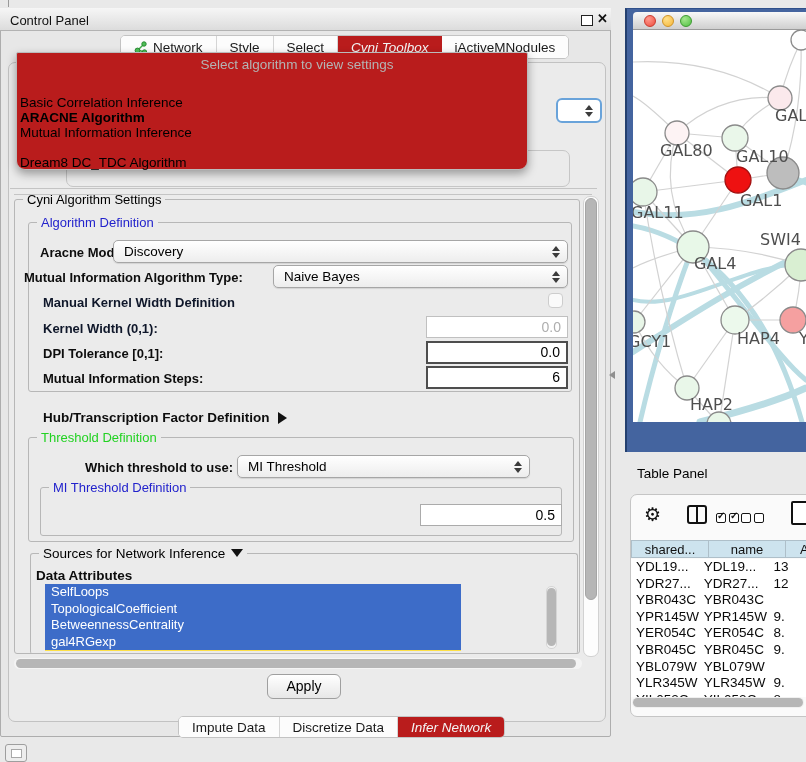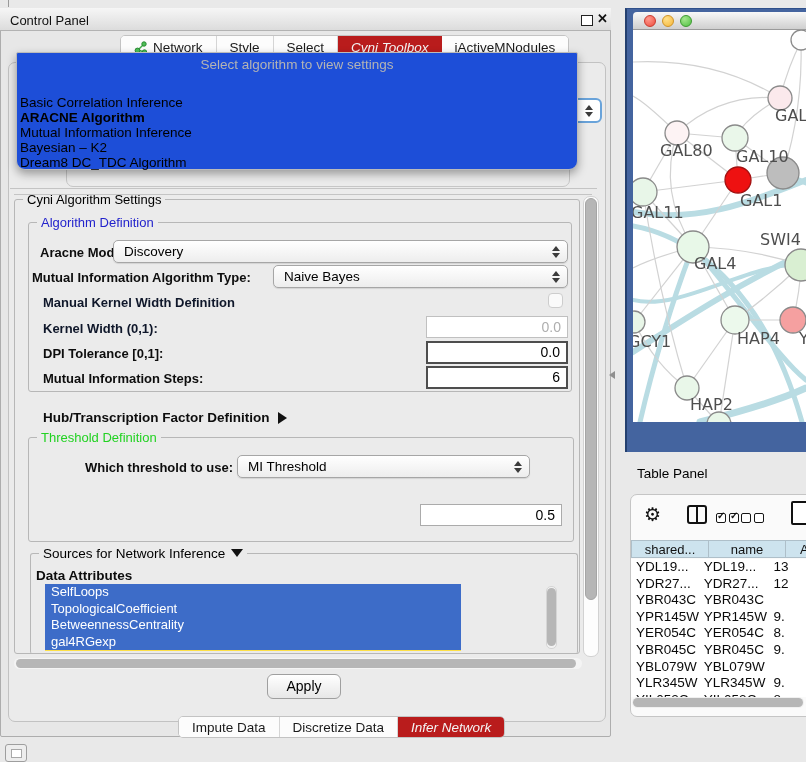--- a/index.html
+++ b/index.html
@@ -16,21 +16,21 @@
   .tabstrip{display:flex;align-items:stretch;background:#fcfcfc;border:1px solid #c3c3c3;border-radius:5px;overflow:hidden;box-sizing:border-box;margin-left:32px;}
   #top-tabs{left:88px;top:35px;height:24px;}
   .tab{display:flex;align-items:center;padding:0 13px;font-size:13.5px;color:#1a1a1a;border-right:1px solid #d5d5d5;background:#fcfcfc;white-space:nowrap;}
   .tab:last-child{border-right:none;}
   .tab.sel{background:#b91c1c;color:#f4f4f4;border-right:none;font-style:italic;}
   .tab .ticon{margin-right:6px;display:inline-flex;}
   
   #inner-panel{left:8px;top:62px;width:598px;height:660px;background:#ebebeb;border:1px solid #c2c2c2;border-radius:7px;box-sizing:border-box;}
   .hline{height:1px;background:#c4c4c4;}
   
-  #algo-popup{left:16px;top:52px;width:562px;height:118px;background:#1d4ed8;border:1px solid #bbb;border-radius:2px 2px 9px 9px;box-shadow:0 4px 10px rgba(0,0,0,.35);box-sizing:border-box;z-index:30;}
+  #algo-popup{left:16px;top:52px;width:512px;height:118px;background:#b91c1c;border:1px solid #bbb;border-radius:2px 2px 9px 9px;box-shadow:0 4px 10px rgba(0,0,0,.35);box-sizing:border-box;z-index:30;}
   #algo-placeholder{left:0;top:4px;width:560px;text-align:center;font-size:13.5px;color:#b4b4b4;}
   .algo-item{left:3px;width:550px;height:15px;line-height:15px;font-size:13.5px;color:#000;padding-left:0;}
   .algo-item.bold{font-weight:bold;}
   
   #hidden-combo{left:556px;top:98px;width:46px;height:25px;background:#fff;border:2px solid #69a3da;border-radius:6px;box-sizing:border-box;z-index:5;}
   #behind-frag{left:66px;top:150px;width:504px;height:37px;border:1px solid #c6c6c6;border-radius:7px;box-sizing:border-box;z-index:1;}
   
   .group{border:1px solid #b7b7b7;border-radius:3px;box-sizing:border-box;}
   .gtitle{position:absolute;top:-8px;left:8px;background:#ebebeb;padding:0 4px;font-size:13px;white-space:nowrap;}
   .gtitle.blue{color:#2222cc;}
@@ -130,37 +130,36 @@
       <span class="spin"></span>
     </div>
   <div class="abs hline" style="left:10px;top:188px;width:587px;z-index:2;"></div>
   <div class="abs hline" style="left:14px;top:194px;width:578px;z-index:2;"></div>
 
   <div class="abs" id="algo-popup">
     <div class="abs" id="algo-placeholder">Select algorithm to view settings</div>
     <div class="abs algo-item" style="top:42px;">Basic Correlation Inference</div>
     <div class="abs algo-item bold" style="top:57px;">ARACNE Algorithm</div>
     <div class="abs algo-item" style="top:72px;">Mutual Information Inference</div>
-    <div class="abs algo-item" style="top:87px;">Bayesian – K2</div>
     <div class="abs algo-item" style="top:102px;">Dream8 DC_TDC Algorithm</div>
   </div>
 
   <div class="abs group" style="left:14px;top:199px;width:566px;height:455px;">
     <span class="gtitle">Cyni Algorithm Settings</span>
   </div>
 
   <div class="abs group" style="left:28px;top:222px;width:544px;height:170px;">
     <span class="gtitle blue">Algorithm Definition</span>
   </div>
   <div class="abs flabel" style="left:40px;top:245px;">Aracne Mode:</div>
   <div class="abs combo" style="left:113px;top:240px;width:455px;height:23px;">
     <span>Discovery</span>
     <span class="spin"></span>
   </div>
-  <div class="abs flabel" style="left:32px;top:270px;text-align:center;">Mutual Information Algorithm Type:</div>
+  <div class="abs flabel" style="left:24px;top:270px;text-align:center;">Mutual Information Algorithm Type:</div>
   <div class="abs combo" style="left:273px;top:265px;width:295px;height:23px;">
     <span>Naive Bayes</span>
     <span class="spin"></span>
   </div>
   <div class="abs flabel dis" style="left:43px;top:295px;">Manual Kernel Width Definition</div>
   <div class="abs checkbox" style="left:548px;top:293px;"></div>
   <div class="abs flabel dis" style="left:43px;top:321px;">Kernel Width (0,1):</div>
   <div class="abs tfield" style="left:426px;top:316px;width:142px;height:22px;border:1px solid #c0c0c0;color:#aeaeae;line-height:20px;">0.0</div>
   <div class="abs flabel" style="left:43px;top:346px;">DPI Tolerance [0,1]:</div>
   <div class="abs tfield" style="left:426px;top:341px;width:142px;height:23px;border:2px solid #4e4e4e;color:#000;line-height:19px;">0.0</div>
@@ -171,20 +170,23 @@
     <span>Hub/Transcription Factor Definition</span><span class="tri-right"></span>
   </div>
 
   <div class="abs group" style="left:28px;top:437px;width:546px;height:105px;">
     <span class="gtitle green">Threshold Definition</span>
   </div>
   <div class="abs flabel" style="left:85px;top:460px;">Which threshold to use:</div>
   <div class="abs combo" style="left:237px;top:455px;width:293px;height:23px;">
     <span>MI Threshold</span>
     <span class="spin"></span>
+  </div>
+  <div class="abs group" style="left:40px;top:487px;width:522px;height:49px;">
+    <span class="gtitle blue">MI Threshold Definition</span>
   </div>
   <div class="abs tfield" style="left:420px;top:504px;width:142px;height:22px;border:1px solid #ababab;color:#000;line-height:20px;">0.5</div>
 
   <div class="abs group" style="left:30px;top:553px;width:548px;height:101px;border-bottom:none;">
     <span class="gtitle" style="font-size:13.5px;"><span>Sources for Network Inference</span><span class="tri-down"></span></span>
   </div>
   <div class="abs flabel" style="left:36px;top:568px;font-size:13.5px;">Data Attributes</div>
   <div class="abs" id="attr-list">
     <div class="attr-item">SelfLoops</div>
     <div class="attr-item">TopologicalCoefficient</div>

